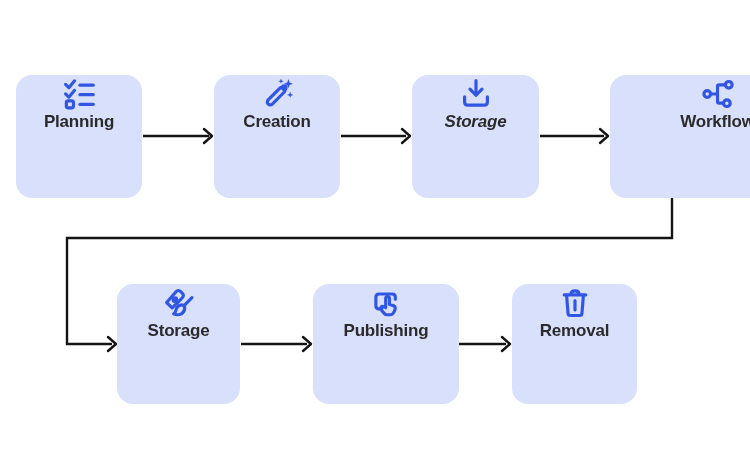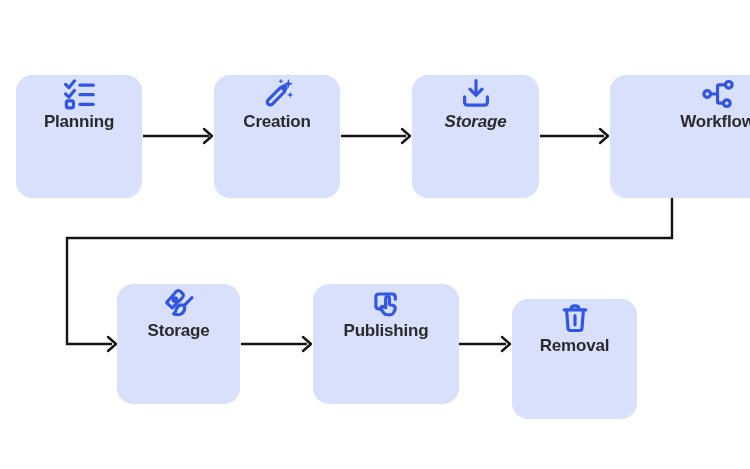--- a/index.html
+++ b/index.html
@@ -19,21 +19,21 @@
     font-size:17px;font-weight:800;color:var(--label,#2b2b2b);letter-spacing:-0.2px;
     line-height:1;white-space:nowrap;
   }
   
   .n-planning  {left:16px; top:75px; width:126px;height:123px;}
   .n-creation  {left:214px;top:75px; width:126px;height:123px;}
   .n-storage   {left:412px;top:75px; width:127px;height:123px;font-style:italic;}
   .n-workflow  {left:610px;top:75px; width:127px;height:123px;padding-left:44px;}
   .n-editing   {left:117px;top:284px;width:123px;height:120px;}
   .n-publishing{left:313px;top:284px;width:146px;height:120px;}
-  .n-removal   {left:512px;top:284px;width:125px;height:120px;margin-top:15px;}
+  .n-removal   {left:512px;top:284px;width:125px;height:120px;}
   .wires{position:absolute;left:0;top:0;width:750px;height:469px;pointer-events:none;}
   .wires path{stroke:var(--arrow,#141414);stroke-width:2.4;fill:none;}
   .wires path.head{stroke-linecap:round;stroke-linejoin:round;}
 </style>
 </head>
 <body>
 
 <div class="stage" style="--accent: #3156e4; --node-bg: #d9e0fc; --label: #2b2b2b; --arrow: #141414;">
 
   <svg class="wires" viewBox="0 0 750 469" aria-hidden="true">

